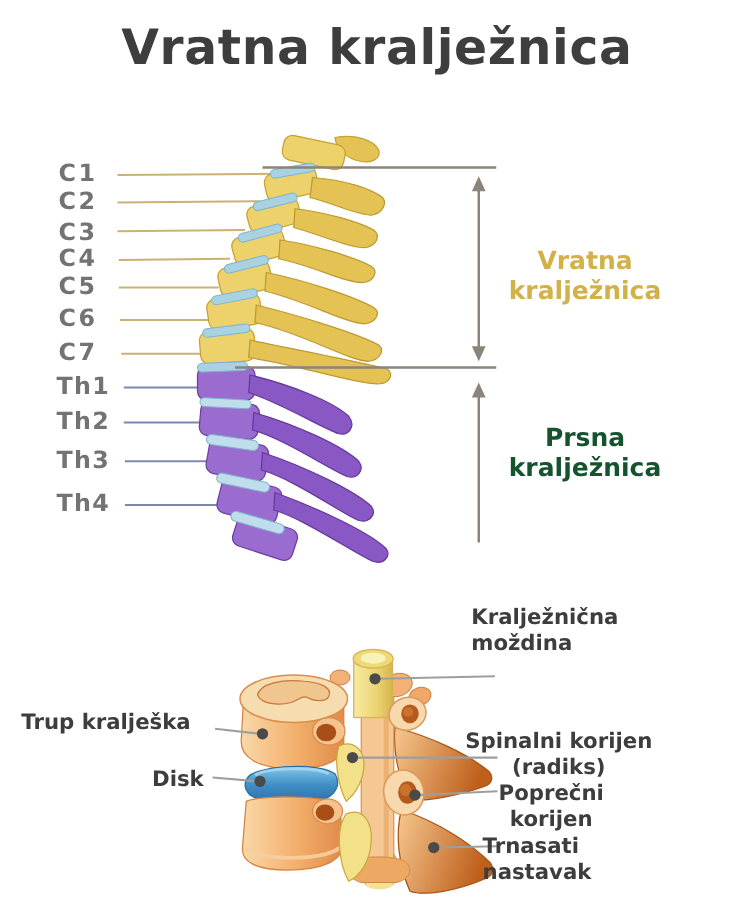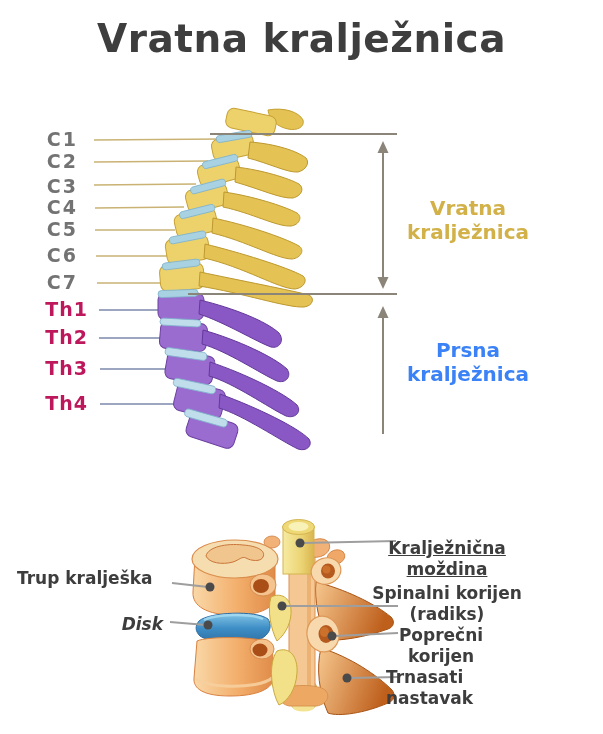--- a/index.html
+++ b/index.html
@@ -11,31 +11,31 @@
   #title{
     left:0;right:0;top:16px;text-align:center;
     font-size:39px;font-weight:bold;color:#3e3e3e;letter-spacing:.5px;
   }
   .c-label{
     left:16px;width:62px;text-align:right;
     font-size:19px;line-height:23px;font-weight:bold;color:#737373;letter-spacing:2px;
   }
   .t-label{
     left:16px;width:72px;text-align:right;
-    font-size:19px;line-height:23px;font-weight:bold;color:#be185d;letter-spacing:1px;
+    font-size:19px;line-height:23px;font-weight:bold;color:#737373;letter-spacing:1px;
   }
   .region{
     width:160px;text-align:center;font-size:20px;line-height:24px;font-weight:bold;
   }
   #vratna-region{left:388px;top:196px;color:#d2b149;}
-  #prsna-region{left:388px;top:338px;color:#3b82f6;}
+  #prsna-region{left:388px;top:338px;color:#14532d;}
   .ann{font-size:17px;line-height:21px;font-weight:bold;color:#3d3d3d;}
-  #lbl-mozdina{left:377px;top:538px;width:140px;text-align:center;text-decoration:underline;}
+  #lbl-mozdina{left:377px;top:484px;width:140px;}
   #lbl-trup{left:17px;top:568px;width:150px;text-align:left;white-space:nowrap;}
-  #lbl-disk{left:93px;top:614px;width:70px;text-align:right;white-space:nowrap;font-style:italic;}
+  #lbl-disk{left:93px;top:614px;width:70px;text-align:right;white-space:nowrap;}
   #lbl-spinalni{left:362px;top:583px;width:170px;text-align:center;}
   #lbl-poprecni{left:386px;top:625px;width:110px;text-align:center;}
   #lbl-trnasati{left:386px;top:667px;width:110px;text-align:left;}
 </style>
 </head>
 <body>
 
 <svg id="art" class="abs" style="left:0;top:0" width="603" height="734" viewBox="0 0 603 734">
   <defs>
     <linearGradient id="gBody" x1="0" y1="0" x2="1" y2="0">

